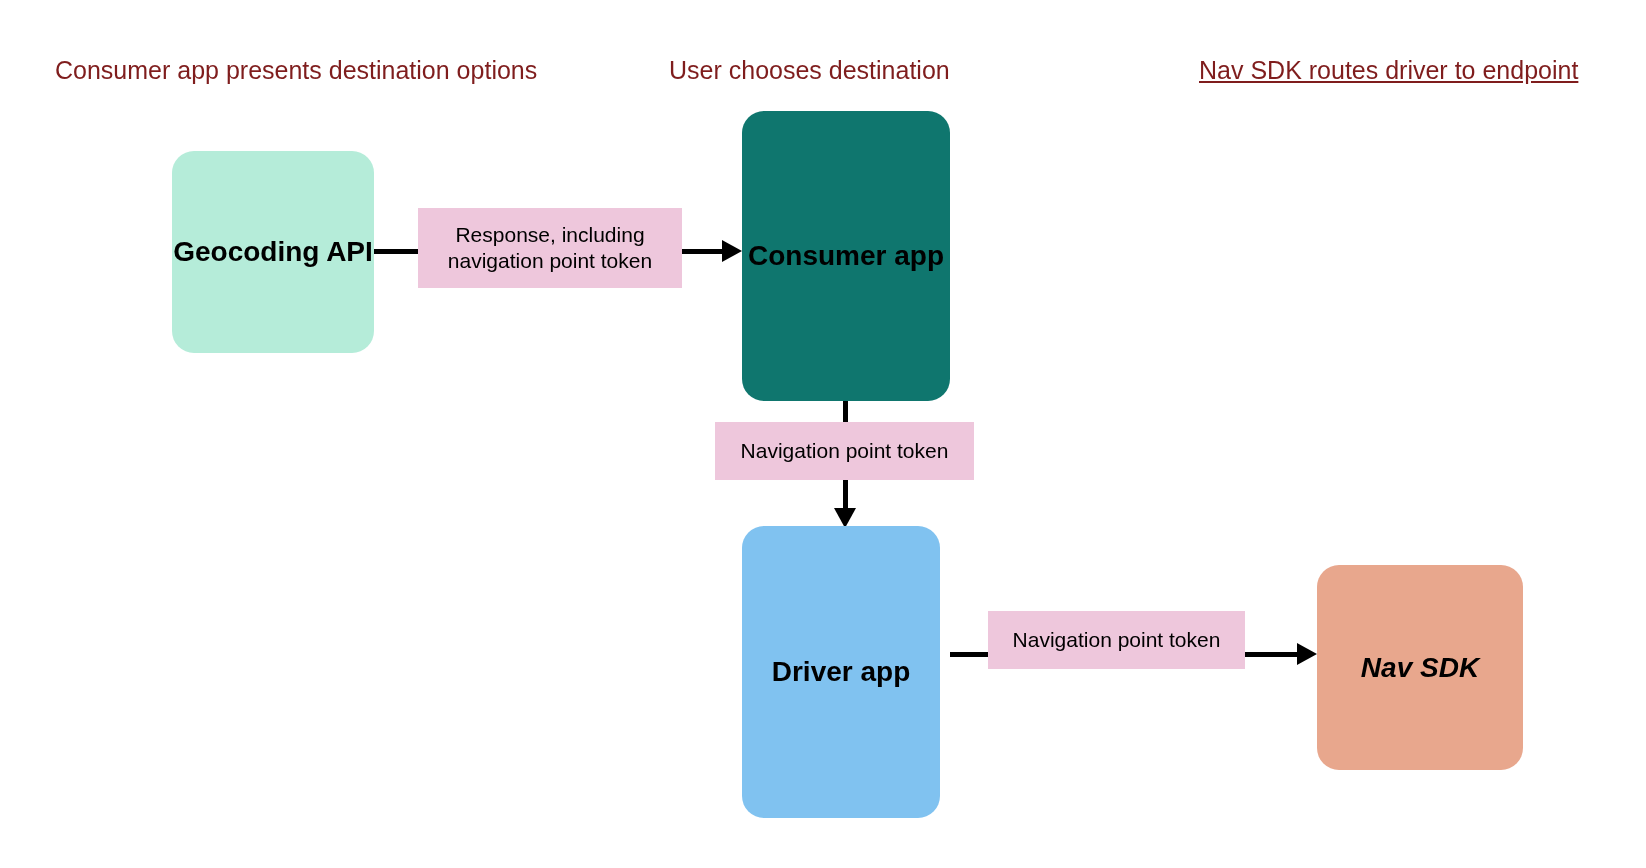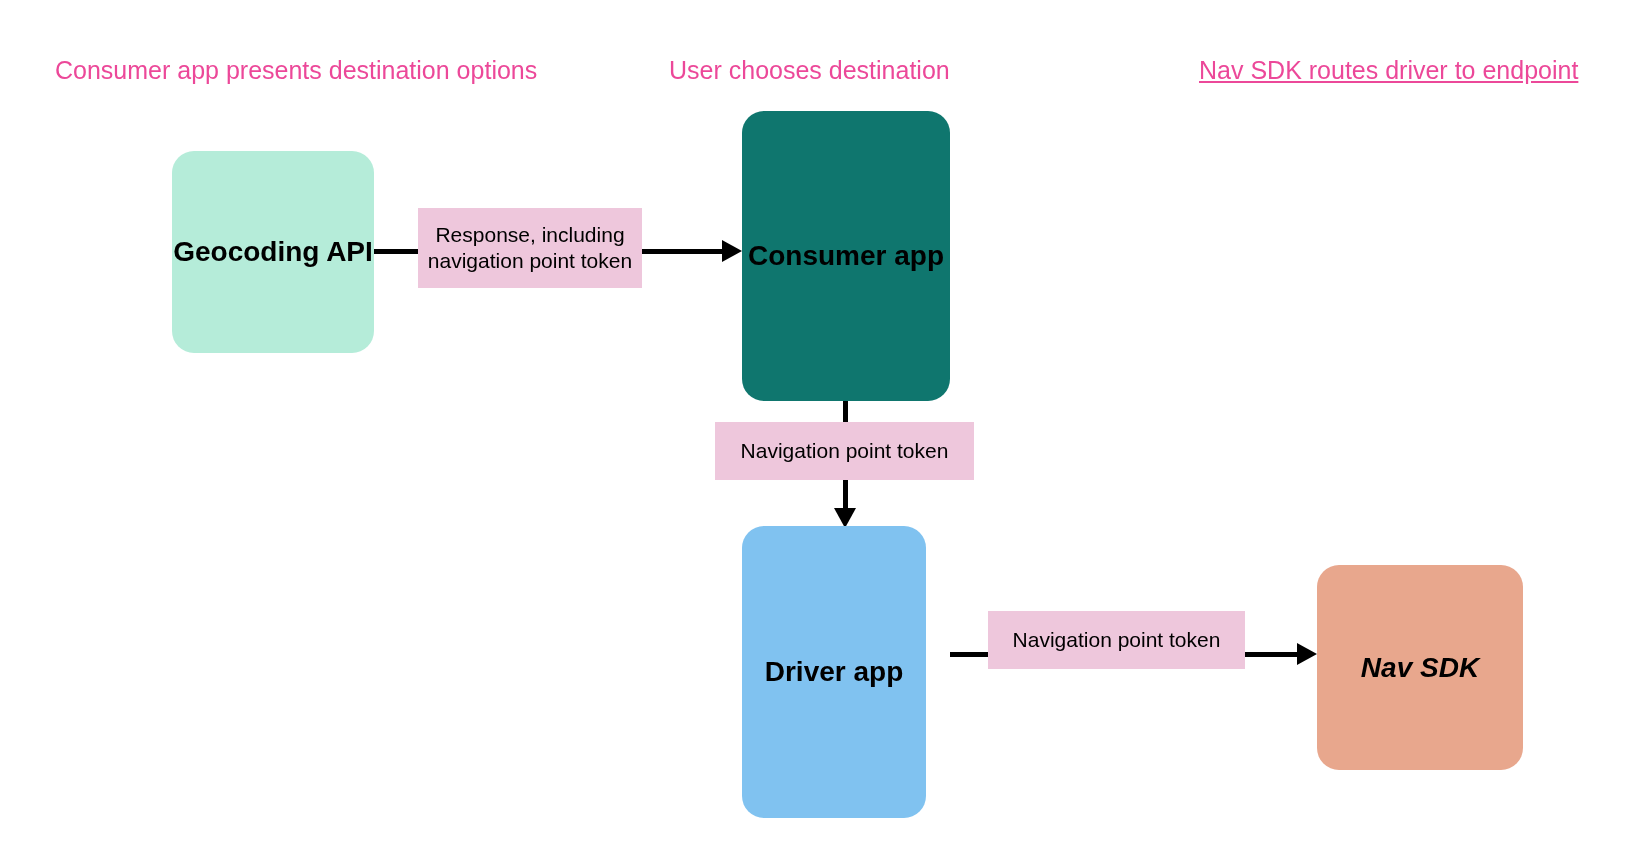--- a/index.html
+++ b/index.html
@@ -19,21 +19,21 @@
     position: absolute;
     left: 0;
     top: 0;
     width: 1646px;
     height: 868px;
   }
   .col-heading {
     position: absolute;
     font-size: 25px;
     line-height: 30px;
-    color: #ec4899;
+    color: #7f1d1d;
     white-space: nowrap;
     font-weight: 400;
   }
   #heading-consumer { left: 55px;   top: 55px; }
   #heading-user     { left: 669px;  top: 55px; }
   #heading-navsdk   { left: 1199px; top: 55px; text-decoration: underline; }
 
   .node {
     position: absolute;
     display: flex;
@@ -49,21 +49,21 @@
   #node-geocoding {
     left: 172px; top: 151px;
     width: 202px; height: 202px;
   }
   #node-consumer {
     left: 742px; top: 111px;
     width: 208px; height: 290px;
   }
   #node-driver {
     left: 742px; top: 526px;
-    width: 184px; height: 292px; text-align: right;
+    width: 198px; height: 292px; text-align: right;
   }
   #node-navsdk {
     left: 1317px; top: 565px;
     width: 206px; height: 205px; font-style: italic;
   }
 
   .edge-label {
     position: absolute;
     display: flex;
     align-items: center;
@@ -71,21 +71,21 @@
     text-align: center;
     font-size: 21px;
     line-height: 26px;
     color: #000000;
     font-weight: 400;
     box-sizing: border-box;
     padding: 0 6px;
   }
   #label-response {
     left: 418px; top: 208px;
-    width: 224px; height: 80px;
+    width: 264px; height: 80px;
   }
   #label-navtoken-vertical {
     left: 715px; top: 422px;
     width: 259px; height: 58px;
   }
   #label-navtoken-horizontal {
     left: 988px; top: 611px;
     width: 257px; height: 58px;
   }
 

